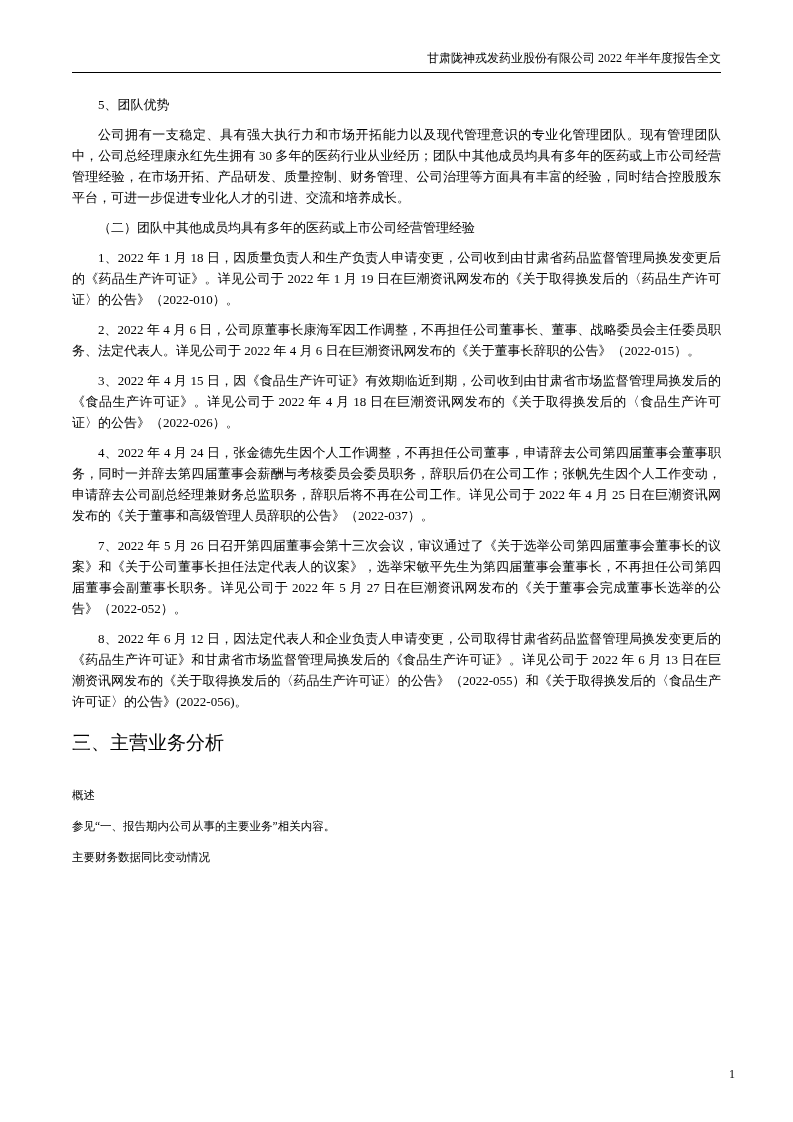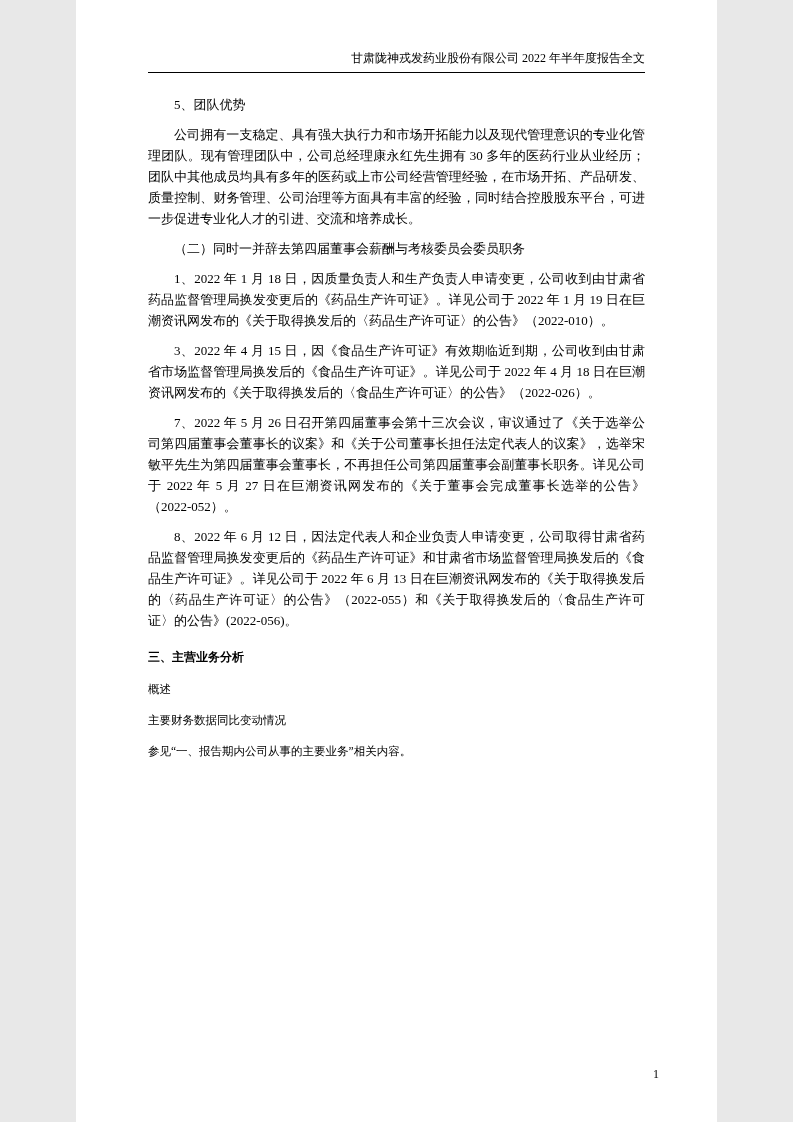--- a/index.html
+++ b/index.html
@@ -1,19 +1,19 @@
 <!DOCTYPE html>
 <html><head>
 <meta charset="utf-8">
 <style>
   * { box-sizing: border-box; }
   html, body { margin: 0; padding: 0; background: #e8e8e8; }
   .page {
     position: relative;
-    width: 641px;
+    width: 793px;
     height: 1122px;
     margin: 0 auto;
     background: #ffffff;
     font-family: "Liberation Serif", "DejaVu Serif", serif;
     color: #000000;
     overflow: hidden;
   }
   .page-header {
     position: absolute;
     top: 50px;
@@ -36,23 +36,23 @@
     line-height: 21px;
     text-indent: 2em;
     text-align: justify;
     margin: 0 0 9px 0;
   }
   .para.item-heading {
     margin-bottom: 9px;
   }
   .section-heading {
     font-family: "Liberation Sans", "DejaVu Sans", sans-serif;
-    font-size: 12px;
-    font-weight: bold;
-    margin: 18px 0 16px 0;
+    font-size: 19px;
+    font-weight: normal;
+    margin: 18px 0 32px 0;
     text-indent: 0;
   }
   .small-line {
     font-size: 11.5px;
     line-height: 15px;
     margin: 16px 0 9px 0;
     text-indent: 0;
   }
   .page-footer {
     position: absolute;
@@ -66,31 +66,33 @@
 
 <div class="page">
 
   <div class="page-header">
     <span>甘肃陇神戎发药业股份有限公司 2022 年半年度报告全文</span>
   </div>
 
   <div class="page-body">
     <p class="para item-heading">5、团队优势</p>
     <p class="para">公司拥有一支稳定、具有强大执行力和市场开拓能力以及现代管理意识的专业化管理团队。现有管理团队中，公司总经理康永红先生拥有 30 多年的医药行业从业经历；团队中其他成员均具有多年的医药或上市公司经营管理经验，在市场开拓、产品研发、质量控制、财务管理、公司治理等方面具有丰富的经验，同时结合控股股东平台，可进一步促进专业化人才的引进、交流和培养成长。</p>
-    <p class="para">（二）同时一并辞去第四届董事会薪酬与考核委员会委员职务</p>
+    <p class="para">（二）团队中其他成员均具有多年的医药或上市公司经营管理经验</p>
 
     <p class="para">1、2022 年 1 月 18 日，因质量负责人和生产负责人申请变更，公司收到由甘肃省药品监督管理局换发变更后的《药品生产许可证》。详见公司于 2022 年 1 月 19 日在巨潮资讯网发布的《关于取得换发后的〈药品生产许可证〉的公告》（2022-010）。</p>
+    <p class="para">2、2022 年 4 月 6 日，公司原董事长康海军因工作调整，不再担任公司董事长、董事、战略委员会主任委员职务、法定代表人。详见公司于 2022 年 4 月 6 日在巨潮资讯网发布的《关于董事长辞职的公告》（2022-015）。</p>
     <p class="para">3、2022 年 4 月 15 日，因《食品生产许可证》有效期临近到期，公司收到由甘肃省市场监督管理局换发后的《食品生产许可证》。详见公司于 2022 年 4 月 18 日在巨潮资讯网发布的《关于取得换发后的〈食品生产许可证〉的公告》（2022-026）。</p>
+    <p class="para">4、2022 年 4 月 24 日，张金德先生因个人工作调整，不再担任公司董事，申请辞去公司第四届董事会董事职务，同时一并辞去第四届董事会薪酬与考核委员会委员职务，辞职后仍在公司工作；张帆先生因个人工作变动，申请辞去公司副总经理兼财务总监职务，辞职后将不再在公司工作。详见公司于 2022 年 4 月 25 日在巨潮资讯网发布的《关于董事和高级管理人员辞职的公告》（2022-037）。</p>
     <p class="para">7、2022 年 5 月 26 日召开第四届董事会第十三次会议，审议通过了《关于选举公司第四届董事会董事长的议案》和《关于公司董事长担任法定代表人的议案》，选举宋敏平先生为第四届董事会董事长，不再担任公司第四届董事会副董事长职务。详见公司于 2022 年 5 月 27 日在巨潮资讯网发布的《关于董事会完成董事长选举的公告》（2022-052）。</p>
     <p class="para">8、2022 年 6 月 12 日，因法定代表人和企业负责人申请变更，公司取得甘肃省药品监督管理局换发变更后的《药品生产许可证》和甘肃省市场监督管理局换发后的《食品生产许可证》。详见公司于 2022 年 6 月 13 日在巨潮资讯网发布的《关于取得换发后的〈药品生产许可证〉的公告》（2022-055）和《关于取得换发后的〈食品生产许可证〉的公告》(2022-056)。</p>
 
     <h2 class="section-heading">三、主营业务分析</h2>
 
     <p class="small-line">概述</p>
+    <p class="small-line">参见“一、报告期内公司从事的主要业务”相关内容。</p>
     <p class="small-line">主要财务数据同比变动情况</p>
-    <p class="small-line">参见“一、报告期内公司从事的主要业务”相关内容。</p>
   </div>
 
   <div class="page-footer">
     <span>1</span>
   </div>
 
 </div>
 
 </body></html>

